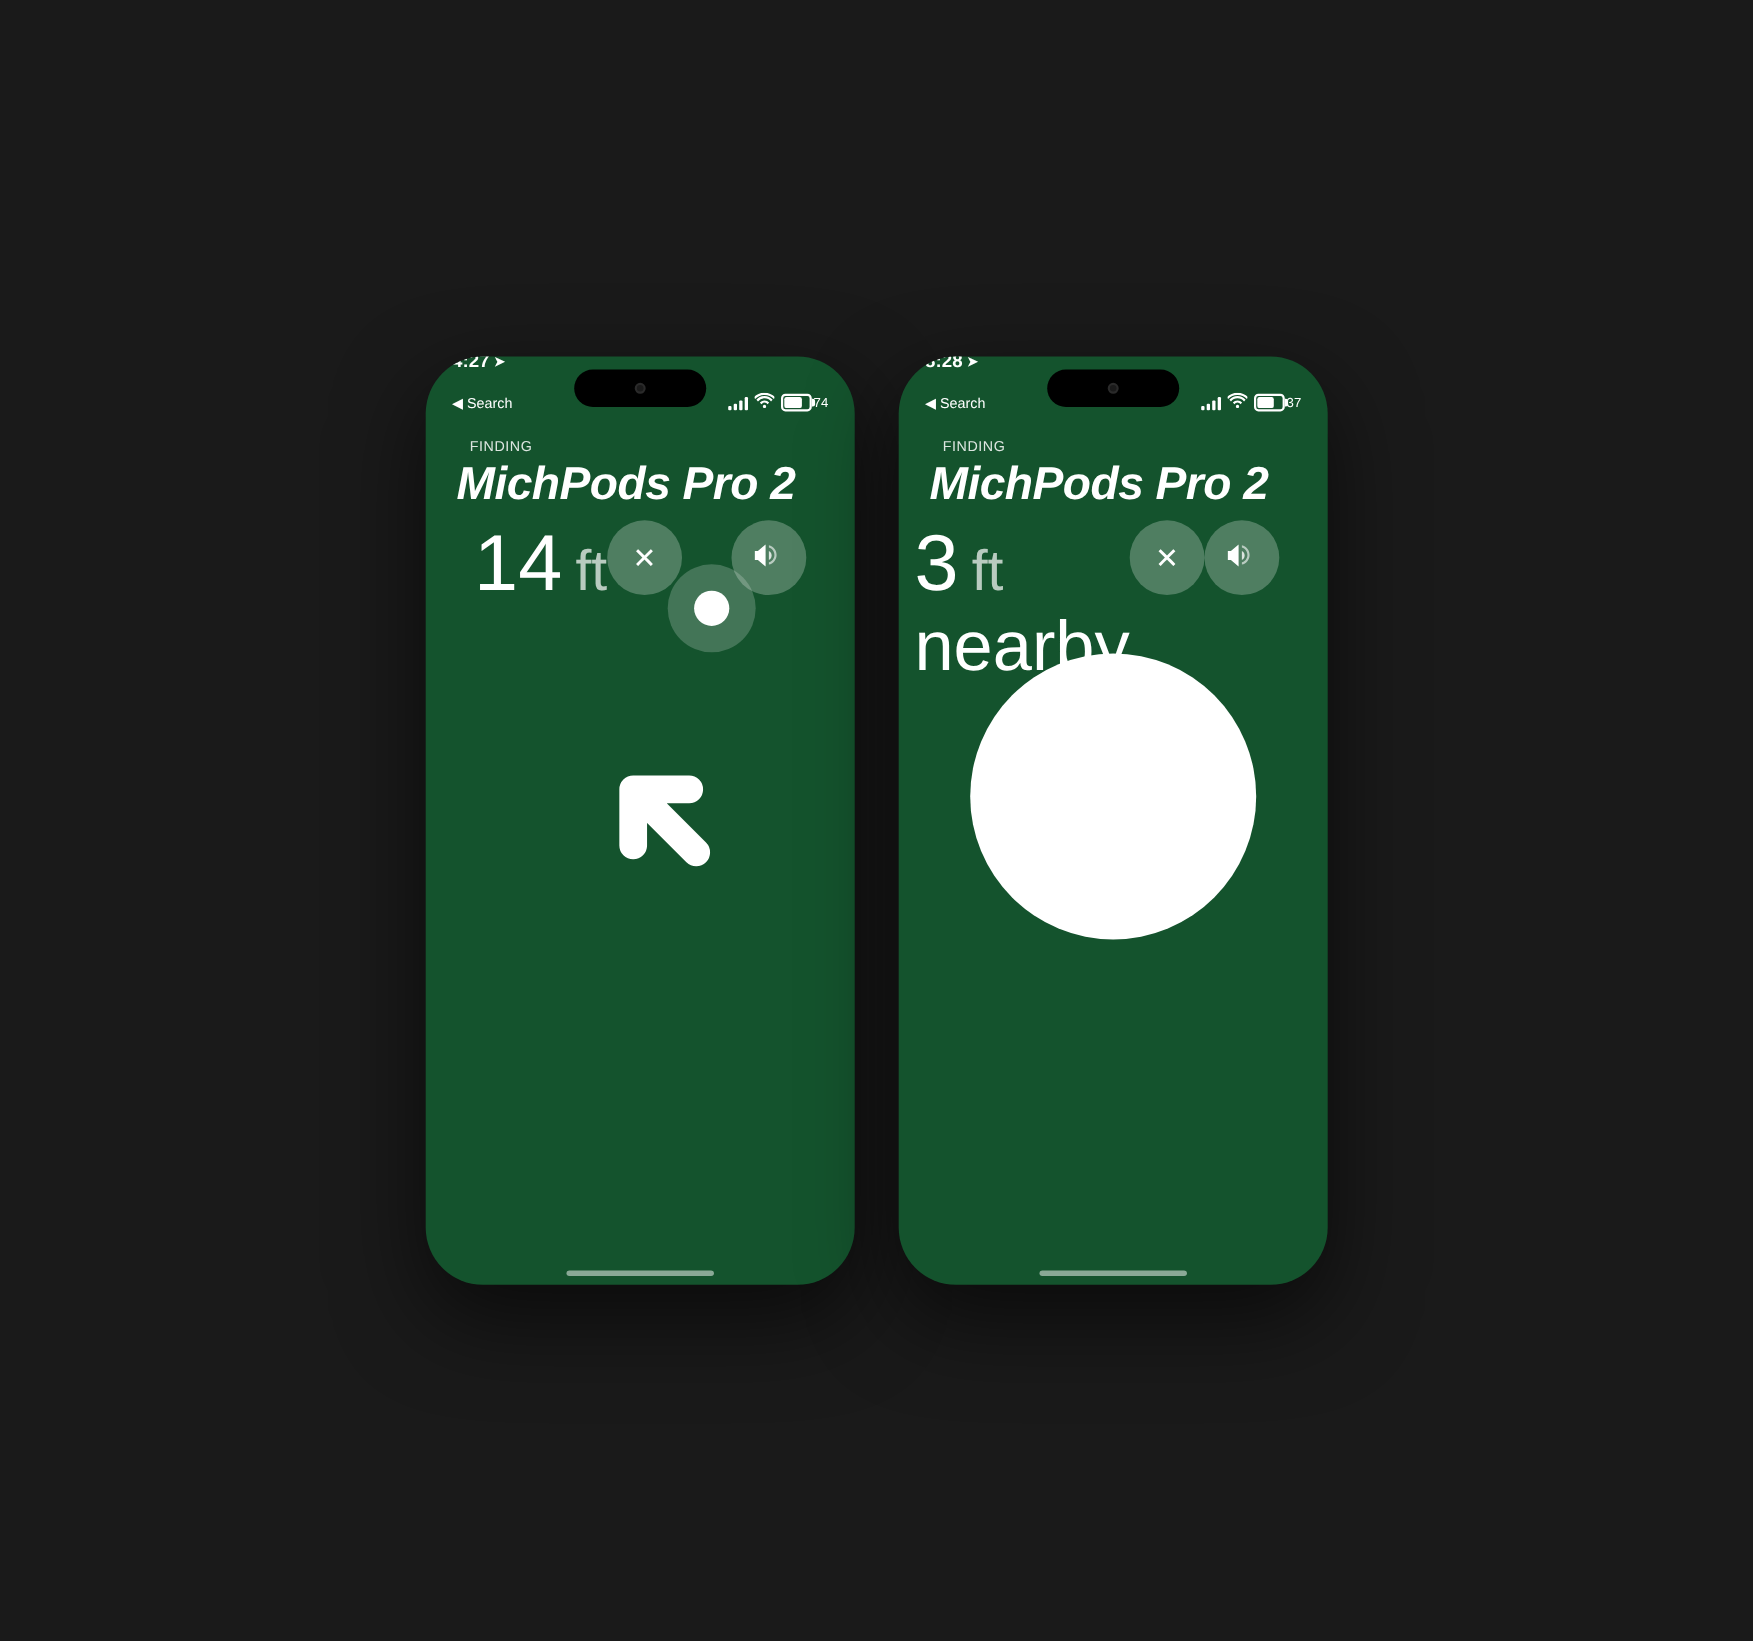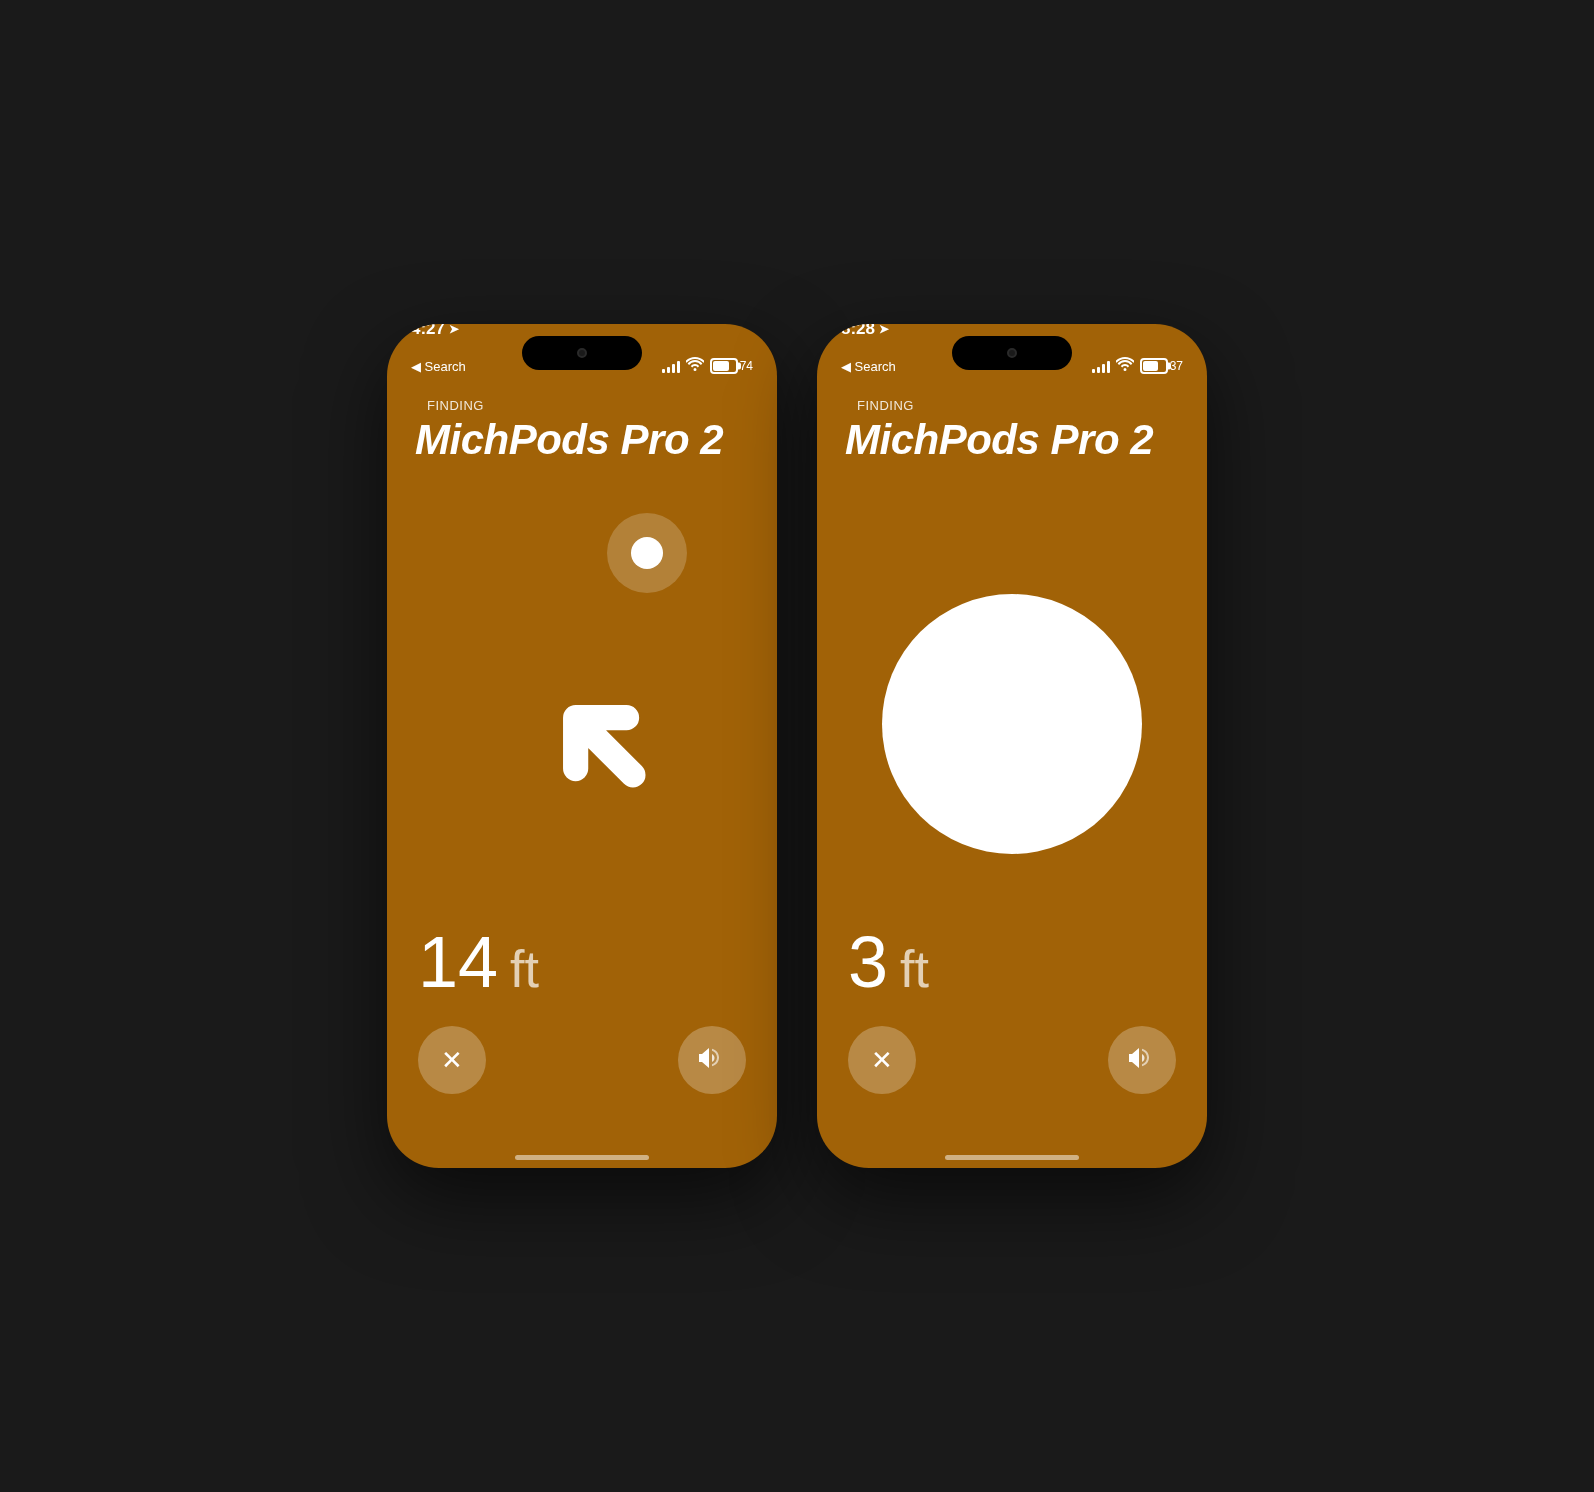--- a/index.html
+++ b/index.html
@@ -17,21 +17,21 @@
 
     .phone-wrapper {
       display: flex;
       gap: 40px;
       align-items: center;
     }
 
     .phone {
       width: 390px;
       height: 844px;
-      background: #a16207;
+      background: #14532d;
       border-radius: 52px;
       overflow: hidden;
       position: relative;
       display: flex;
       flex-direction: column;
       box-shadow: 0 30px 80px rgba(0,0,0,0.6);
     }
 
     
     .dynamic-island {
@@ -183,24 +183,24 @@
       color: white;
       line-height: 1.1;
       letter-spacing: -0.5px;
       font-style: italic;
     }
 
     
     .main-content {
       flex: 1;
       display: flex;
-      flex-direction: column;
+      flex-direction: row;
       align-items: flex-start;
       justify-content: flex-end;
-      padding: 0 31px 20px;
+      padding: 0 44px 20px;
       position: relative;
     }
 
     
     .arrow-container {
       position: absolute;
       top: 0;
       left: 0;
       right: 0;
       bottom: 160px;
@@ -468,20 +468,21 @@
 
       <div class="large-circle-container">
         <div class="large-circle"></div>
       </div>
 
       <div class="distance-info">
         <div class="distance-row">
           <span class="distance-number">3</span>
           <span class="distance-unit">ft</span>
         </div>
+        <div class="direction-text">nearby</div>
       </div>
 
       <div class="bottom-buttons">
         <div class="action-btn">
           <span class="btn-icon">✕</span>
         </div>
         <div class="action-btn">
           <span class="btn-icon">
             <svg width="26" height="22" viewBox="0 0 26 22" fill="white">
               <path d="M3 7H0v8h3l7 6V1L3 7z"></path>

